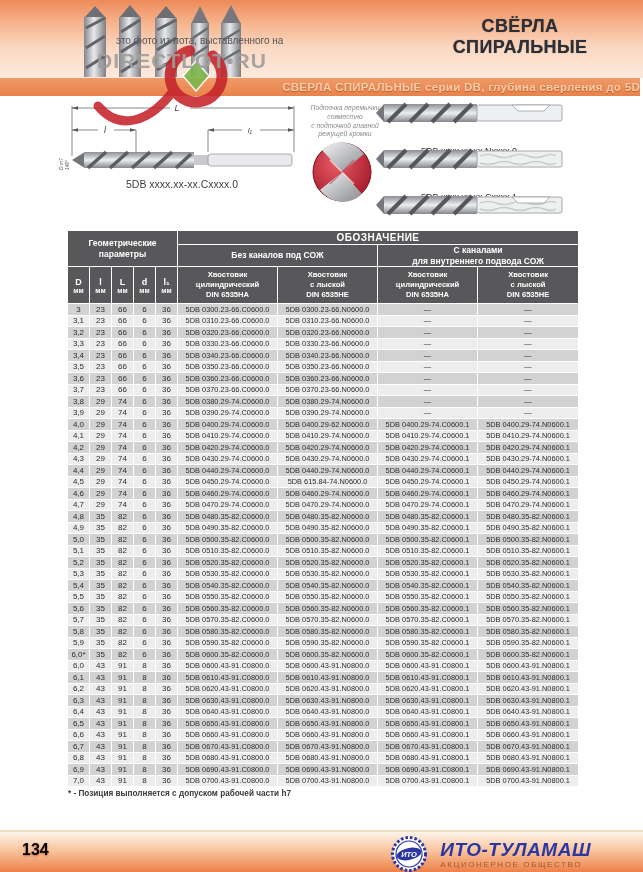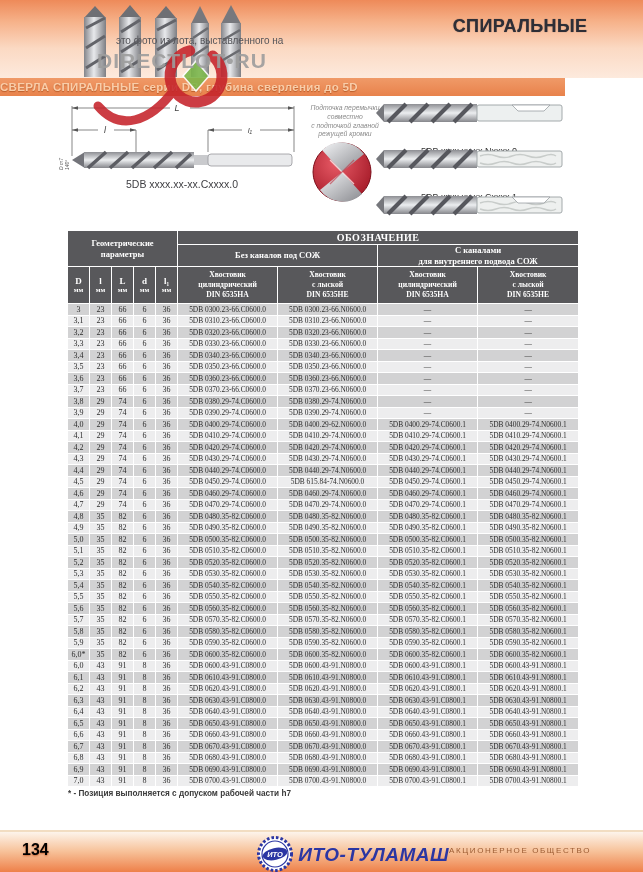--- a/index.html
+++ b/index.html
@@ -1,44 +1,44 @@
 <!DOCTYPE html>
 <html><head>
 <meta charset="utf-8">
 <style>
   html,body{margin:0;padding:0;}
   body{width:643px;height:872px;position:relative;overflow:hidden;background:#fff;
        font-family:"Liberation Sans",sans-serif;}
   
   .header-band{position:absolute;top:0;left:0;width:643px;height:78px;
     background:linear-gradient(180deg,#ee8a59 0%,#f6b28a 28%,#fbd9c3 62%,#fdeadd 100%);}
-  .subtitle-bar{position:absolute;top:78px;left:0;width:565px;height:18px;
+  .subtitle-bar{position:absolute;top:78px;left:0;width:640px;height:18px;
     background:linear-gradient(180deg,#f09a68 0%,#e8824b 100%);
-    color:#f9cda9;font-weight:bold;font-size:11.5px;line-height:18px;text-align:left;
+    color:#f9cda9;font-weight:bold;font-size:11.5px;line-height:18px;text-align:right;
     text-shadow:0 1px 1px rgba(150,60,10,.55);letter-spacing:.3px;}
   .page-title{position:absolute;top:16px;right:28px;width:190px;text-align:center;
     color:#2e2e36;font-weight:bold;font-size:18px;line-height:21px;letter-spacing:.4px;
     text-shadow:0 0 1px rgba(40,40,50,.65);}
   .wm-line{position:absolute;top:35px;left:116px;font-size:10px;color:#55555a;z-index:5;}
   .wm-brand{position:absolute;top:49px;left:97px;font-size:21px;font-weight:bold;
     color:#9d9d9d;letter-spacing:1px;opacity:.9;z-index:5;}
   .drills-photo{position:absolute;top:4px;left:82px;z-index:1;}
   .red-glyph{position:absolute;top:30px;left:46px;z-index:3;opacity:.88;}
   
   .content{position:absolute;top:96px;left:0;width:643px;height:734px;background:#fff;}
   .diagram-main{position:absolute;left:58px;top:4px;}
   .diagram-note{position:absolute;left:292px;top:8px;width:106px;text-align:center;
     font-size:6.8px;font-style:italic;color:#8a8a8a;line-height:1.3;white-space:pre-line;}
   .xsection{position:absolute;left:310px;top:44px;}
   .variants{position:absolute;left:374px;top:0;width:200px;}
   .variant-block{height:46px;}
   .variant-caption{width:190px;text-align:center;font-size:9px;color:#333;margin-top:12px;}
   
   .tbl-wrap{position:absolute;left:67px;top:134px;}
-  table{border-collapse:collapse;table-layout:fixed;width:511px;font-family:Liberation Serif, serif;}
+  table{border-collapse:collapse;table-layout:fixed;width:511px;}
   th,td{border:1px solid #fff;padding:0;text-align:center;vertical-align:middle;overflow:hidden;}
   thead th{background:#58585b;color:#fff;font-weight:bold;}
   .pre{white-space:pre-line;}
   .geo-head{font-size:8.5px;line-height:1.25;}
   .top-head{height:13px;font-size:10px;letter-spacing:.5px;}
   .sub-head{height:21px;font-size:8.5px;line-height:1.2;}
   .geo-col{height:36px;}
   .geo-col .sym{display:block;font-size:9px;font-weight:bold;}
   .geo-col .unit{display:block;font-size:7px;font-weight:bold;}
   .col-head{height:36px;font-size:7.6px;line-height:1.3;}
@@ -46,22 +46,22 @@
   tbody td.num{font-size:8px;}
   tr.row-dark td{background:#d2d2d3;}
   tr.row-light td{background:#ededee;}
   .footnote{position:absolute;left:68px;top:693px;font-size:8.2px;color:#3a3a3a;font-weight:bold;}
   
   .footer-band{position:absolute;top:830px;left:0;width:643px;height:42px;
     border-top:2px solid #f2ddc2;box-sizing:border-box;
     background:linear-gradient(180deg,#fdf4eb 0%,#f7c29a 48%,#ee8049 100%);}
   .page-number{position:absolute;left:22px;top:841px;font-size:16px;font-weight:bold;color:#000000;
     text-shadow:0 1px 2px rgba(190,85,35,.8);}
-  .footer-logo{position:absolute;right:52px;top:835px;display:flex;align-items:center;gap:4px;}
-  .company-text{display:flex;flex-direction:row;line-height:1;}
+  .footer-logo{position:absolute;right:52px;top:835px;display:flex;align-items:center;gap:12px;}
+  .company-text{display:flex;flex-direction:column;line-height:1;}
   .company-name{font-size:19px;font-weight:bold;font-style:italic;color:#2b36a3;letter-spacing:.5px;}
   .company-type{font-size:8px;letter-spacing:1.6px;color:#9c5c33;margin-top:2px;font-weight:normal;}
   svg text{font-family:"Liberation Sans",sans-serif;}
 </style>
 </head>
 <body>
 
 <div class="header-band"></div>
 
 <svg class="drills-photo" width="172" height="74" viewBox="0 0 172 74">
@@ -112,20 +112,21 @@
     <circle cx="150" cy="46" r="26" stroke-width="11" stroke-dasharray="138 26" transform="rotate(-50 150 46)"></circle>
     <path d="M 128 60 C 104 92, 74 102, 52 76" stroke-width="9"></path>
   </g>
   <polygon points="150,31 163,46 150,61 137,46" fill="#7ab648" stroke="#ffffff" stroke-width="1.5"></polygon>
 </svg>
 
 <div class="wm-line">это фото из лота, выставленного на</div>
 <div class="wm-brand">DIRECTLOT•RU</div>
 
 <div class="page-title">
+  <div>СВЁРЛА</div>
   <div>СПИРАЛЬНЫЕ</div>
 </div>
 
 <div class="subtitle-bar">СВЕРЛА СПИРАЛЬНЫЕ серии DB, глубина сверления до 5D</div>
 
 <div class="content">
 
   <svg class="diagram-main" width="312" height="96" viewBox="0 0 312 96">
     <defs>
       <linearGradient id="gd" x1="0" y1="0" x2="0" y2="1">

